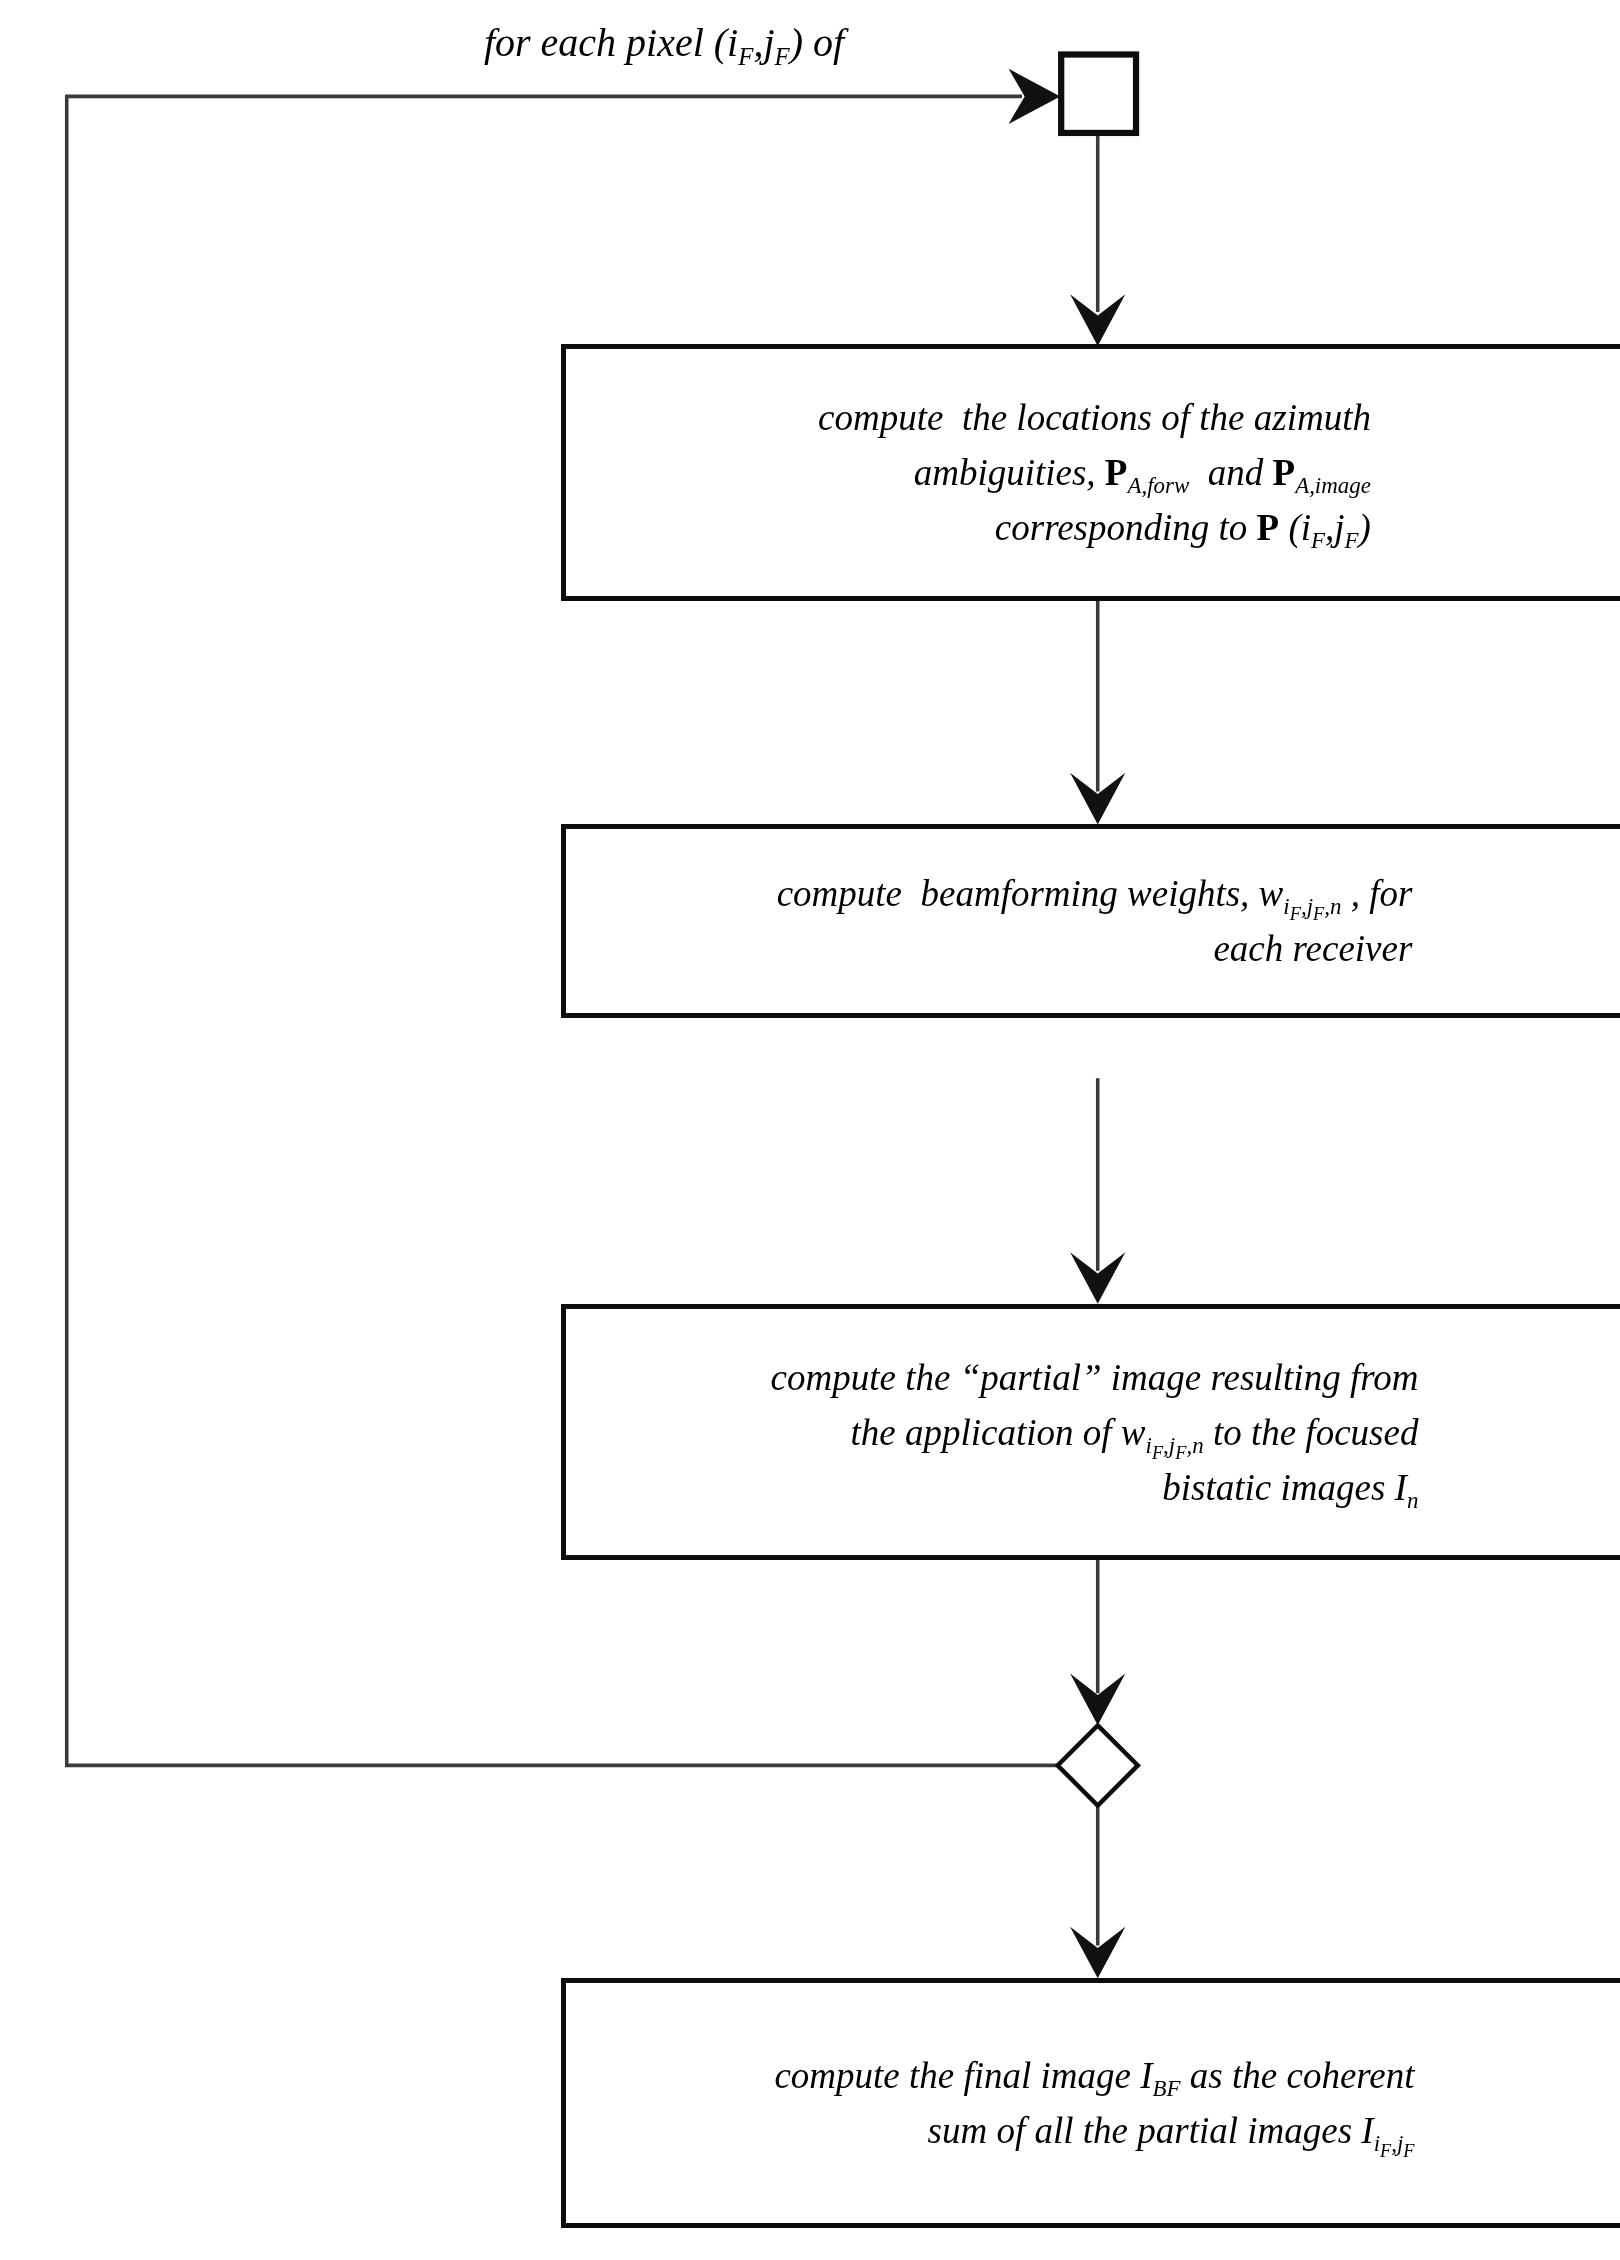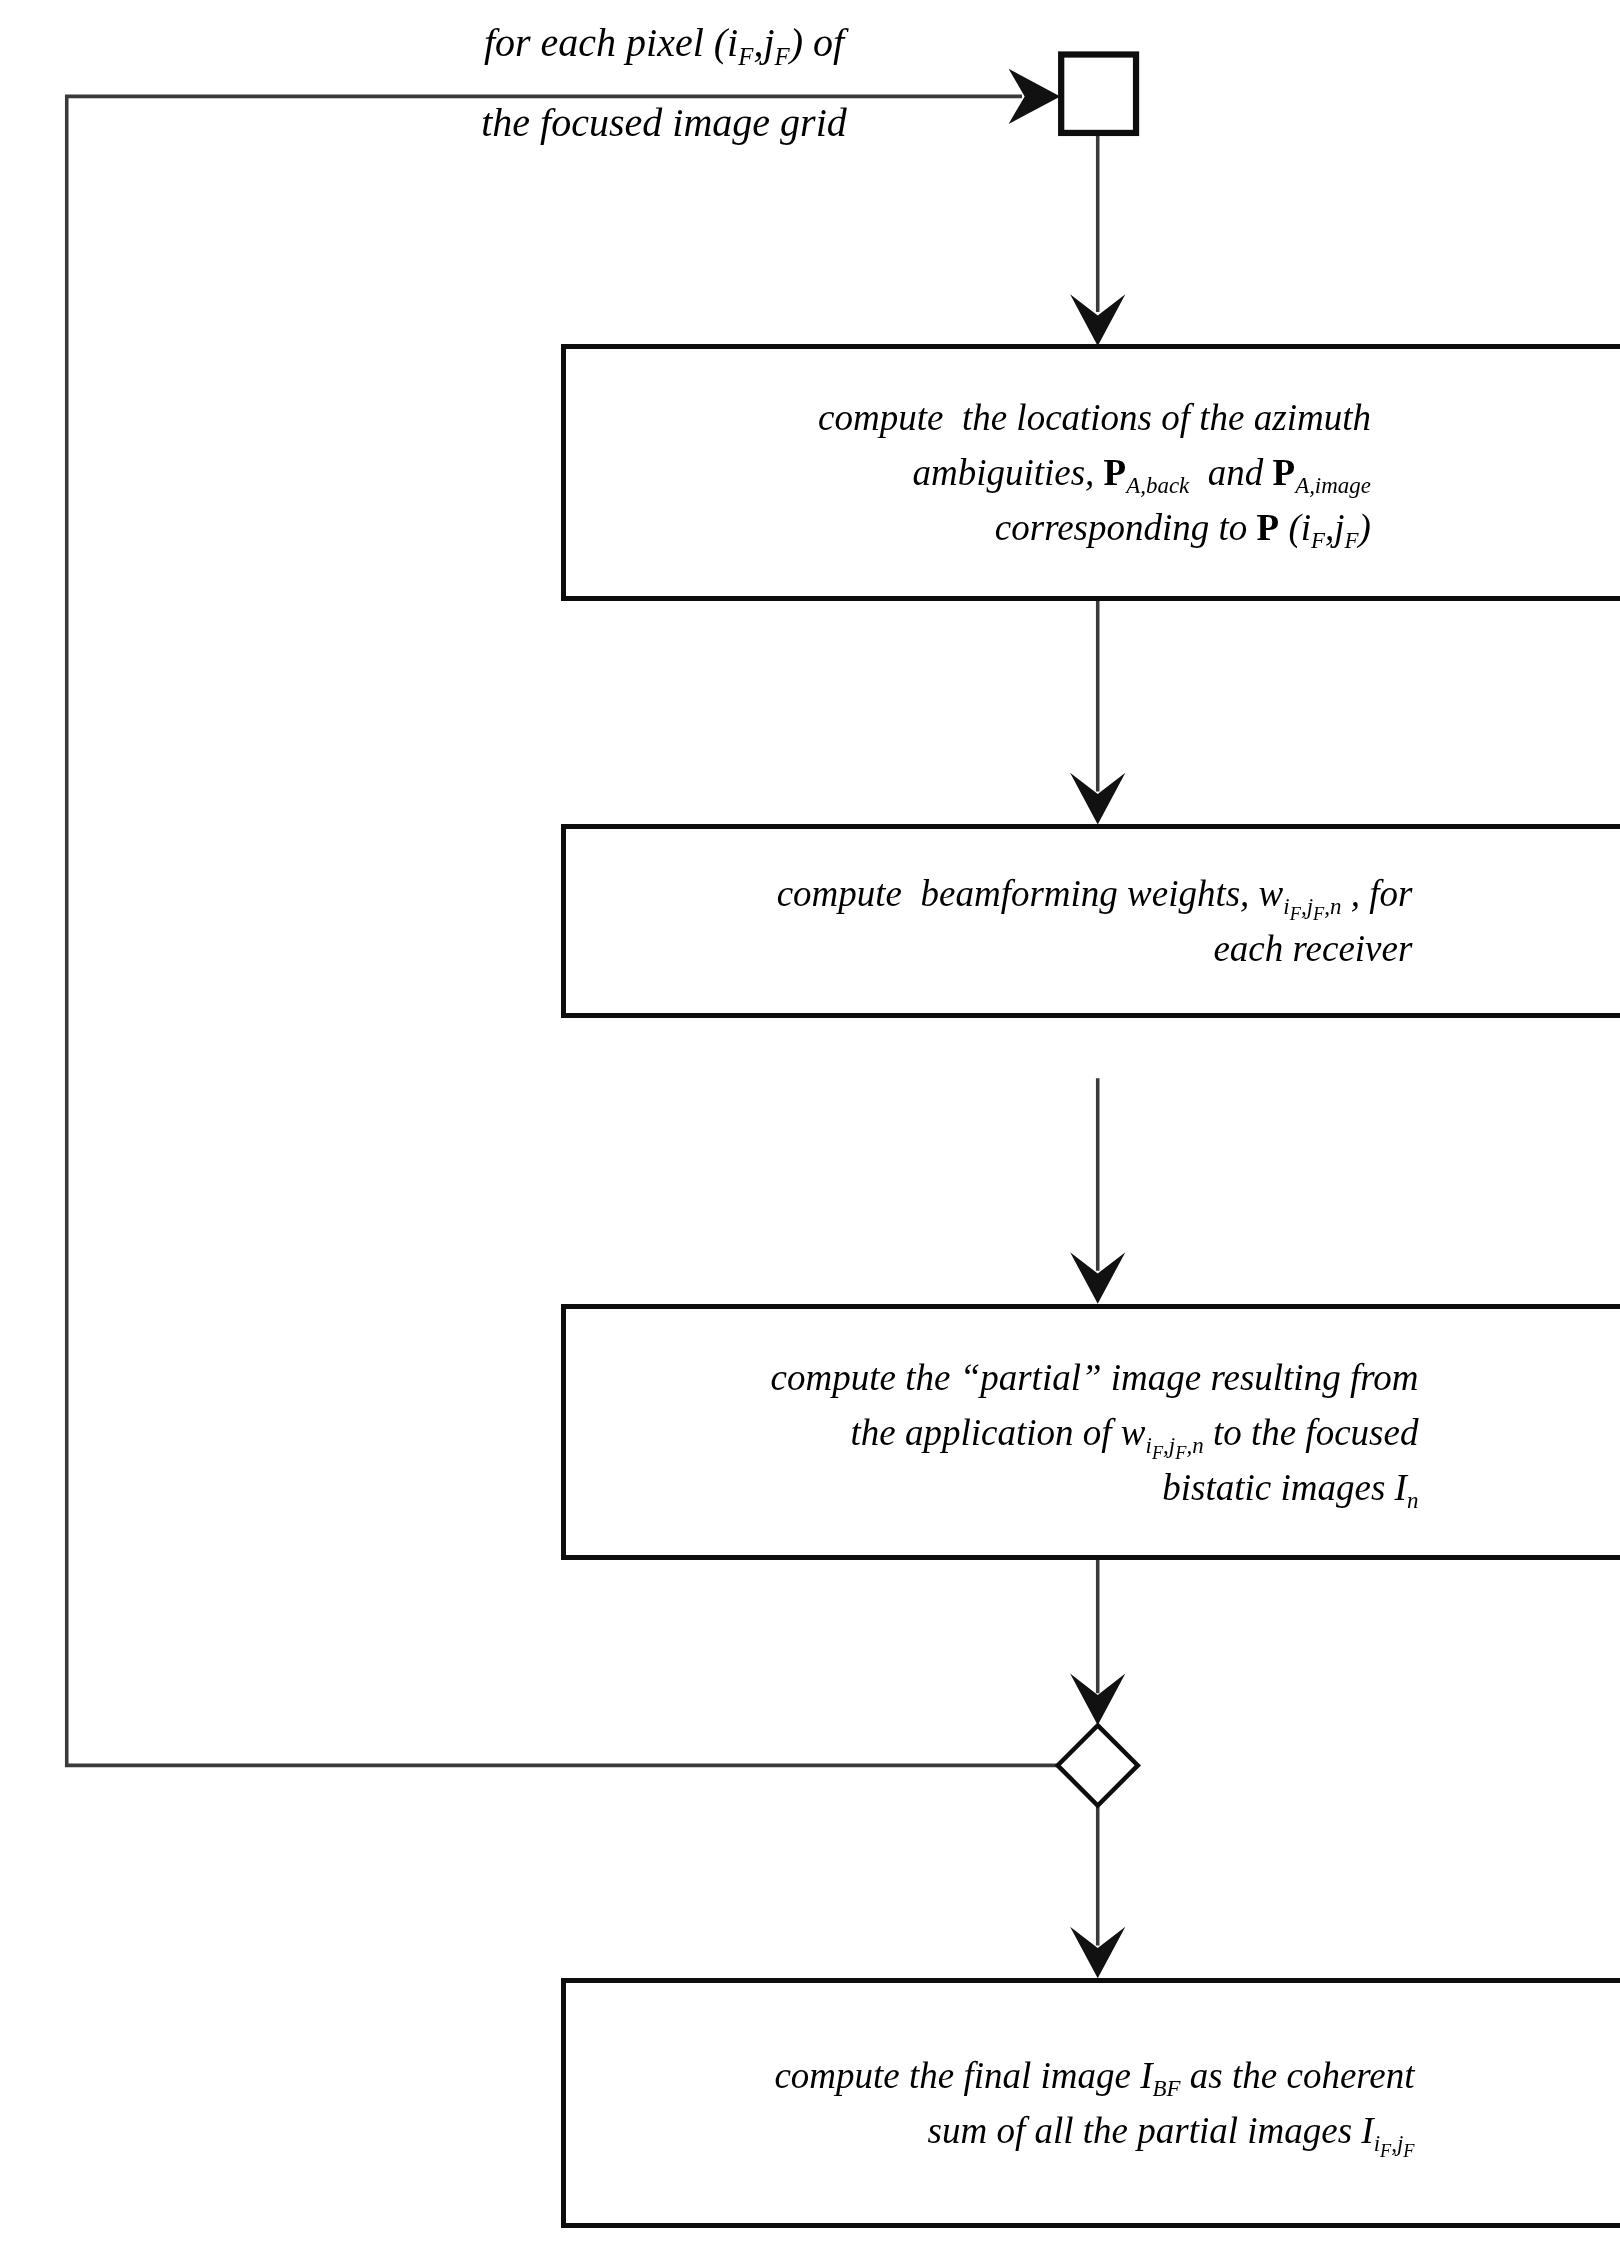--- a/index.html
+++ b/index.html
@@ -65,24 +65,23 @@
 
     <line x1="1187" y1="2024" x2="1187" y2="2183" stroke="#3a3a3a" stroke-width="4"></line>
     <polygon points="1187,2220 1156,2162 1187,2186 1218,2162" fill="#111111"></polygon>
 
     <rect x="1146" y="61" width="84" height="88" fill="#ffffff" stroke="#0d0d0d" stroke-width="7"></rect>
 
     <polygon points="1187,1936 1232,1981 1187,2026 1142,1981" fill="#ffffff" stroke="#0d0d0d" stroke-width="5"></polygon>
   </svg>
 
   <div class="annotation" style="top:19.6px;">for each pixel (i<sub>F</sub>,j<sub>F</sub>) of</div>
-  <div class="annotation" style="top:100px;">the focused image grid</div>
 
   <div class="procbox" style="top:344px;height:257px;">
-    <div>compute&nbsp; the locations of the azimuth<br>ambiguities, <b>P</b><sub>A,back</sub>&nbsp; and <b>P</b><sub>A,image</sub><br>corresponding to <b>P</b> (i<sub>F</sub>,j<sub>F</sub>)</div>
+    <div>compute&nbsp; the locations of the azimuth<br>ambiguities, <b>P</b><sub>A,forw</sub>&nbsp; and <b>P</b><sub>A,image</sub><br>corresponding to <b>P</b> (i<sub>F</sub>,j<sub>F</sub>)</div>
   </div>
 
   <div class="procbox" style="top:824px;height:194px;">
     <div>compute&nbsp; beamforming weights, w<sub>i<sub>F</sub>,j<sub>F</sub>,n</sub> , for<br>each receiver</div>
   </div>
 
   <div class="procbox" style="top:1304px;height:256px;">
     <div>compute the “partial” image resulting from<br>the application of w<sub>i<sub>F</sub>,j<sub>F</sub>,n</sub> to the focused<br>bistatic images I<sub>n</sub></div>
   </div>
 

